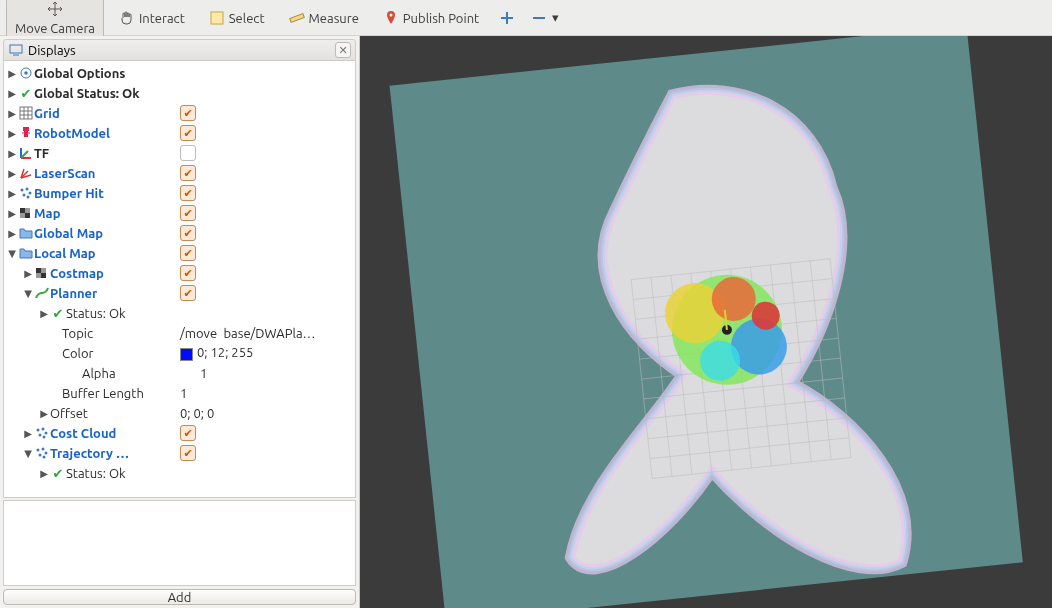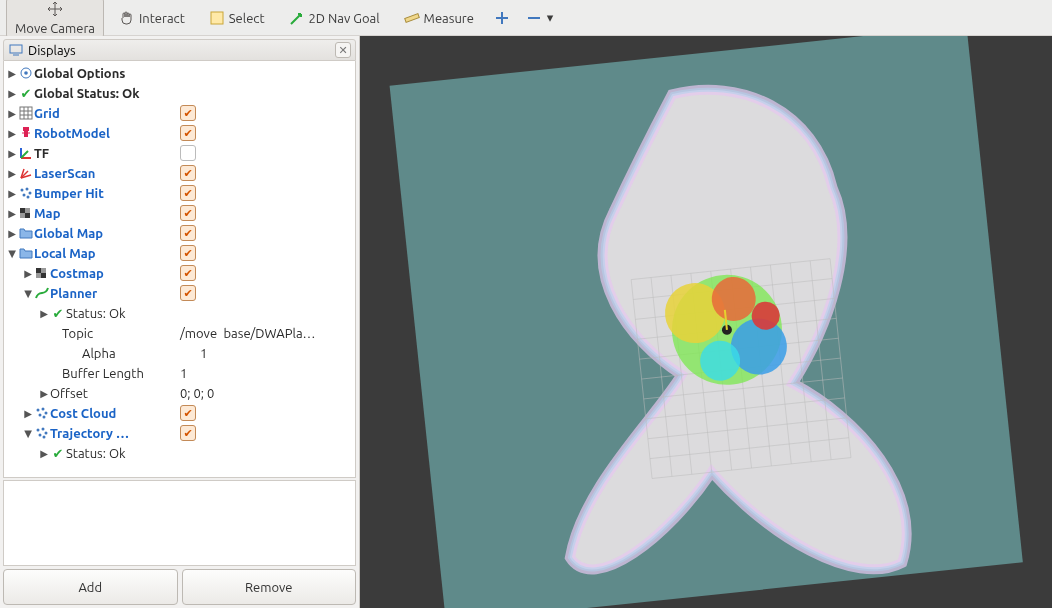--- a/index.html
+++ b/index.html
@@ -22,21 +22,21 @@
 .label.bold { font-weight: 600; color: #1a63c6; }
 .label.boldblack { font-weight: 600; color: #2b2b2b; }
 .check { width: 16px; height: 16px; border: 1px solid #c38a57; border-radius: 3px; background: #fde9d5; display: flex; align-items: center; justify-content: center; color: #d35400; font-size: 11px; cursor: pointer; }
 .check.off { background: #fff; border-color: #bbb; color: transparent; }
 .check-cell { width: 24px; display: flex; justify-content: center; }
 .val { color: #2b2b2b; padding-left: 4px; white-space: nowrap; overflow: hidden; text-overflow: ellipsis; }
 .color-swatch { width: 13px; height: 13px; display: inline-block; vertical-align: middle; margin-right: 4px; border: 1px solid #888; background: #000cff; }
 .propname { width: 166px; display: inline-block; }
 .desc { background: #fff; border: 1px solid #cfcbc6; margin: 2px 3px 0 3px; height: 86px; }
 .bottom-btns { display: flex; gap: 4px; padding: 3px; }
-.bottom-btns button { flex: 1; background: linear-gradient(#fdfdfc,#eceae7); border: 1px solid #bdb9b3; border-radius: 4px; height: 36px; cursor: pointer; color: #333; }
+.bottom-btns button { flex: 1; background: linear-gradient(#fdfdfc,#eceae7); border: 1px solid #bdb9b3; border-radius: 4px; height: 16px; cursor: pointer; color: #333; }
 .viewport { flex: 1; background: #3b3b3b; position: relative; }
 .viewport svg { position: absolute; left: 0; top: 0; width: 100%; height: 100%; }
 .displays-icon { color: #4178be; }
 .col2 { position: absolute; left: 172px; }
 </style>
 </head>
 <body>
 
 <div class="toolbar">
   <button class="tool-btn active">
@@ -66,32 +66,33 @@
     <span class="icon">
         <svg viewBox="0 0 16 16">
           <rect x="2" y="2" width="12" height="12" fill="#ffe9a8" stroke="#caa638"></rect>
         </svg>
       </span>
     <span>Select</span>
   </button>
   <button class="tool-btn">
     <span class="icon">
         <svg viewBox="0 0 16 16">
-          <path d="M2 14 L12 4 M12 4 L9 4 M12 4 L12 7" stroke="#29ab3b" stroke-width="2" fill="none"></path>
-        </svg>
-      </span>
-    <span>2D Nav Goal</span>
+          <rect x="1" y="6" width="14" height="4" fill="#f0d78a" stroke="#a88c3b" transform="rotate(-20 8 8)"></rect>
+        </svg>
+      </span>
+    <span>Measure</span>
   </button>
   <button class="tool-btn">
     <span class="icon">
         <svg viewBox="0 0 16 16">
-          <rect x="1" y="6" width="14" height="4" fill="#f0d78a" stroke="#a88c3b" transform="rotate(-20 8 8)"></rect>
-        </svg>
-      </span>
-    <span>Measure</span>
+          <path d="M8 1 a4 4 0 0 1 4 4 c0 3 -4 9 -4 9 s-4 -6 -4 -9 a4 4 0 0 1 4 -4" fill="#d94a3a"></path>
+          <circle cx="8" cy="5" r="1.5" fill="#fff"></circle>
+        </svg>
+      </span>
+    <span>Publish Point</span>
   </button>
   <button class="tool-btn" style="padding:3px 4px;">
     <span class="icon">
         <svg viewBox="0 0 16 16">
           <line x1="8" y1="2" x2="8" y2="14" stroke="#4178be" stroke-width="2"></line>
           <line x1="2" y1="8" x2="14" y2="8" stroke="#4178be" stroke-width="2"></line>
         </svg>
       </span>
   </button>
   <button class="tool-btn" style="padding:3px 4px;">
@@ -313,20 +314,26 @@
       </div>
 
       <div class="row" style="position:relative;">
         <span class="indent" style="width:46px;"></span>
           <span class="tri empty">▶</span>
         <span class="label propname">Topic</span>
         <span class="val col2">/move_base/DWAPla…</span>
       </div>
 
 
+      <div class="row" style="position:relative;">
+        <span class="indent" style="width:46px;"></span>
+          <span class="tri empty">▶</span>
+        <span class="label propname">Color</span>
+        <span class="val col2"><span class="color-swatch"></span><span>0; 12; 255</span></span>
+      </div>
 
       <div class="row" style="position:relative;margin-left:20px;">
         <span class="indent" style="width:46px;"></span>
           <span class="tri empty">▶</span>
         <span class="label propname">Alpha</span>
         <span class="val col2">1</span>
       </div>
 
       <div class="row" style="position:relative;">
         <span class="indent" style="width:46px;"></span>
@@ -388,21 +395,20 @@
         <span class="icon" style="color:#29ab3b;">✔</span>
         <span class="label">Status: Ok</span>
       </div>
 
     </div>
 
     <div class="desc"></div>
 
     <div class="bottom-btns">
       <button>Add</button>
-      <button>Remove</button>
     </div>
   </div>
 
   <div class="viewport">
     <svg viewBox="0 0 692 572">
       <rect x="0" y="0" width="692" height="572" fill="#3b3b3b"></rect>
       <g transform="translate(346,286) rotate(-6)">
         <rect x="-290" y="-268" width="580" height="540" fill="#5f8a8a"></rect>
 
         <path d="M -10 -230 C 60 -240, 130 -200, 140 -120 C 160 -60, 120 20, 80 70 C 140 110, 200 190, 170 260 C 120 280, 40 220, -10 150 C -60 210, -140 260, -160 220 C -140 150, -60 90, -30 50 C -80 10, -120 -60, -80 -120 C -50 -170, -30 -200, -10 -230 Z" fill="#dcdbdd"></path>

